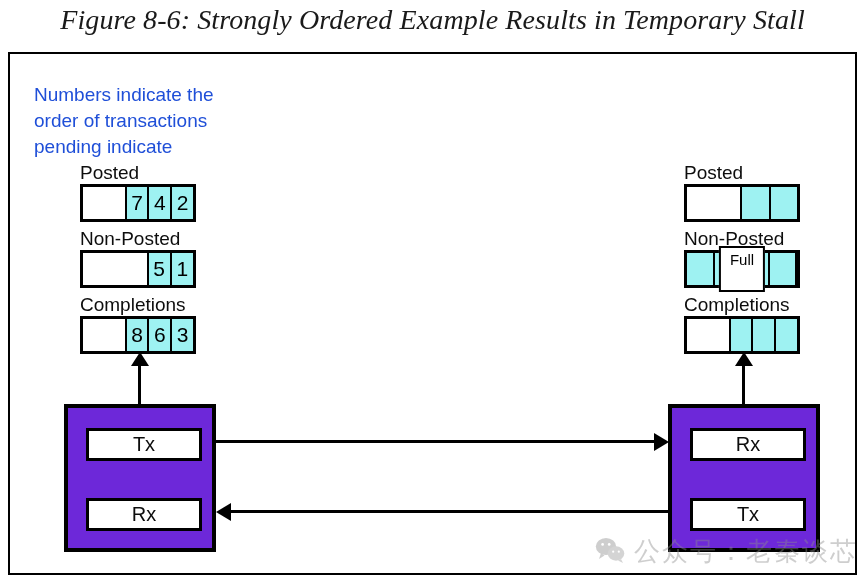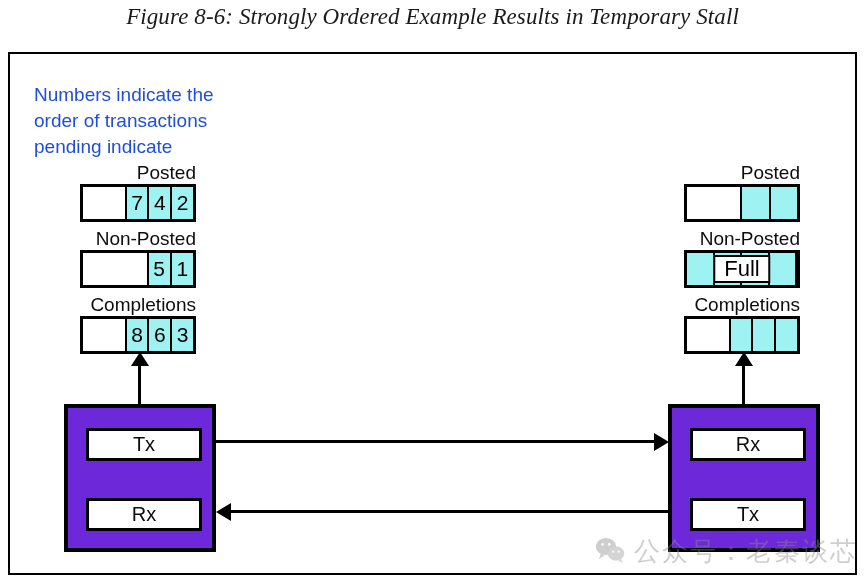--- a/index.html
+++ b/index.html
@@ -17,21 +17,21 @@
 
   
   #figure-title {
     position: absolute;
     left: 0;
     top: 4px;
     width: 865px;
     text-align: center;
     font-family: "Liberation Serif", serif;
     font-style: italic;
-    font-size: 23px;
+    font-size: 28px;
     color: #1a1a1a;
     letter-spacing: 0.1px;
     white-space: nowrap;
   }
 
   
   #figure-frame {
     position: absolute;
     left: 8px;
     top: 52px;
@@ -51,21 +51,21 @@
     text-align: left;
     color: #1f4fd8;
     font-size: 19px;
     line-height: 26px;
   }
   #legend-note div { white-space: nowrap; }
 
   
   .buffer-group { position: absolute; }
   .buffer-label {
-    text-align: right;
+    text-align: left;
     font-size: 19px;
     color: #0d0d0d;
     line-height: 22px;
     white-space: nowrap;
   }
   .buffer-row {
     display: flex;
     border: 3px solid #000000;
     box-sizing: border-box;
     background: #ffffff;
@@ -87,23 +87,23 @@
   .buffer-cell.filled { background: #9ef2f2; }
 
   
   .full-tag {
     position: absolute;
     left: 50%;
     top: 50%;
     transform: translate(-50%, -50%);
     background: #ffffff;
     border: 2px solid #000000;
-    font-size: 22px;
+    font-size: 15px;
     line-height: 21px;
-    padding: 1px 9px 2px 9px;
+    padding: 1px 9px 20px 9px;
     color: #000000;
     z-index: 4;
     white-space: nowrap;
   }
 
   
   .device-box {
     position: absolute;
     border: 4px solid #000000;
     box-sizing: border-box;

